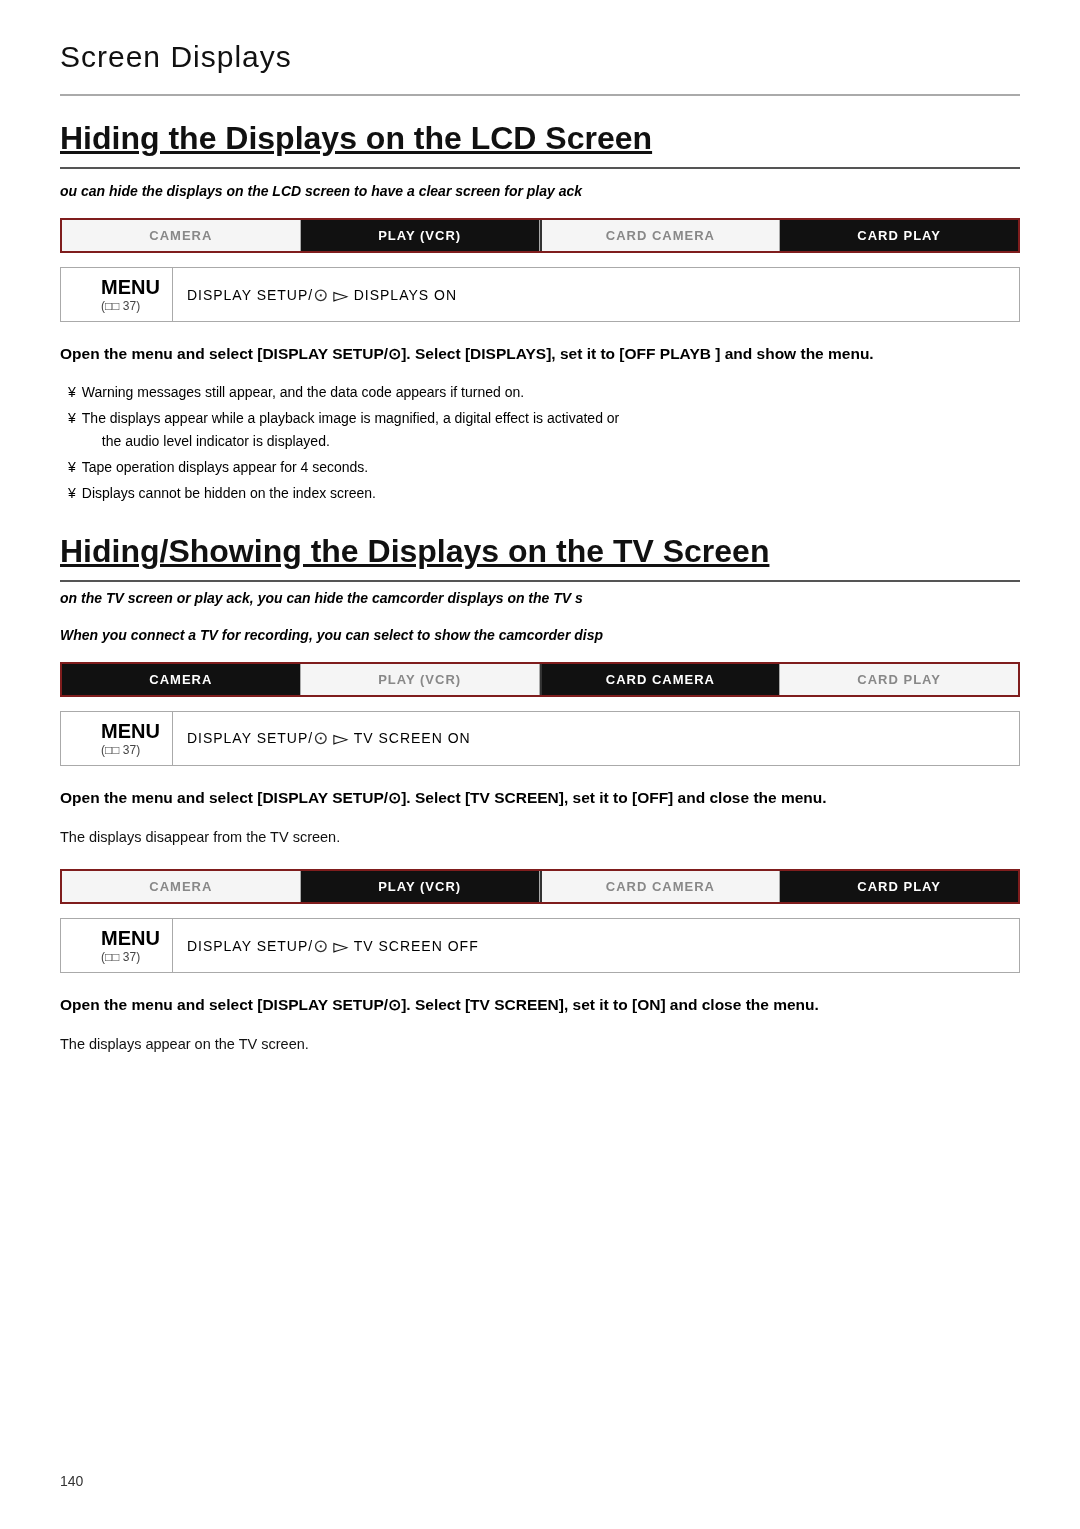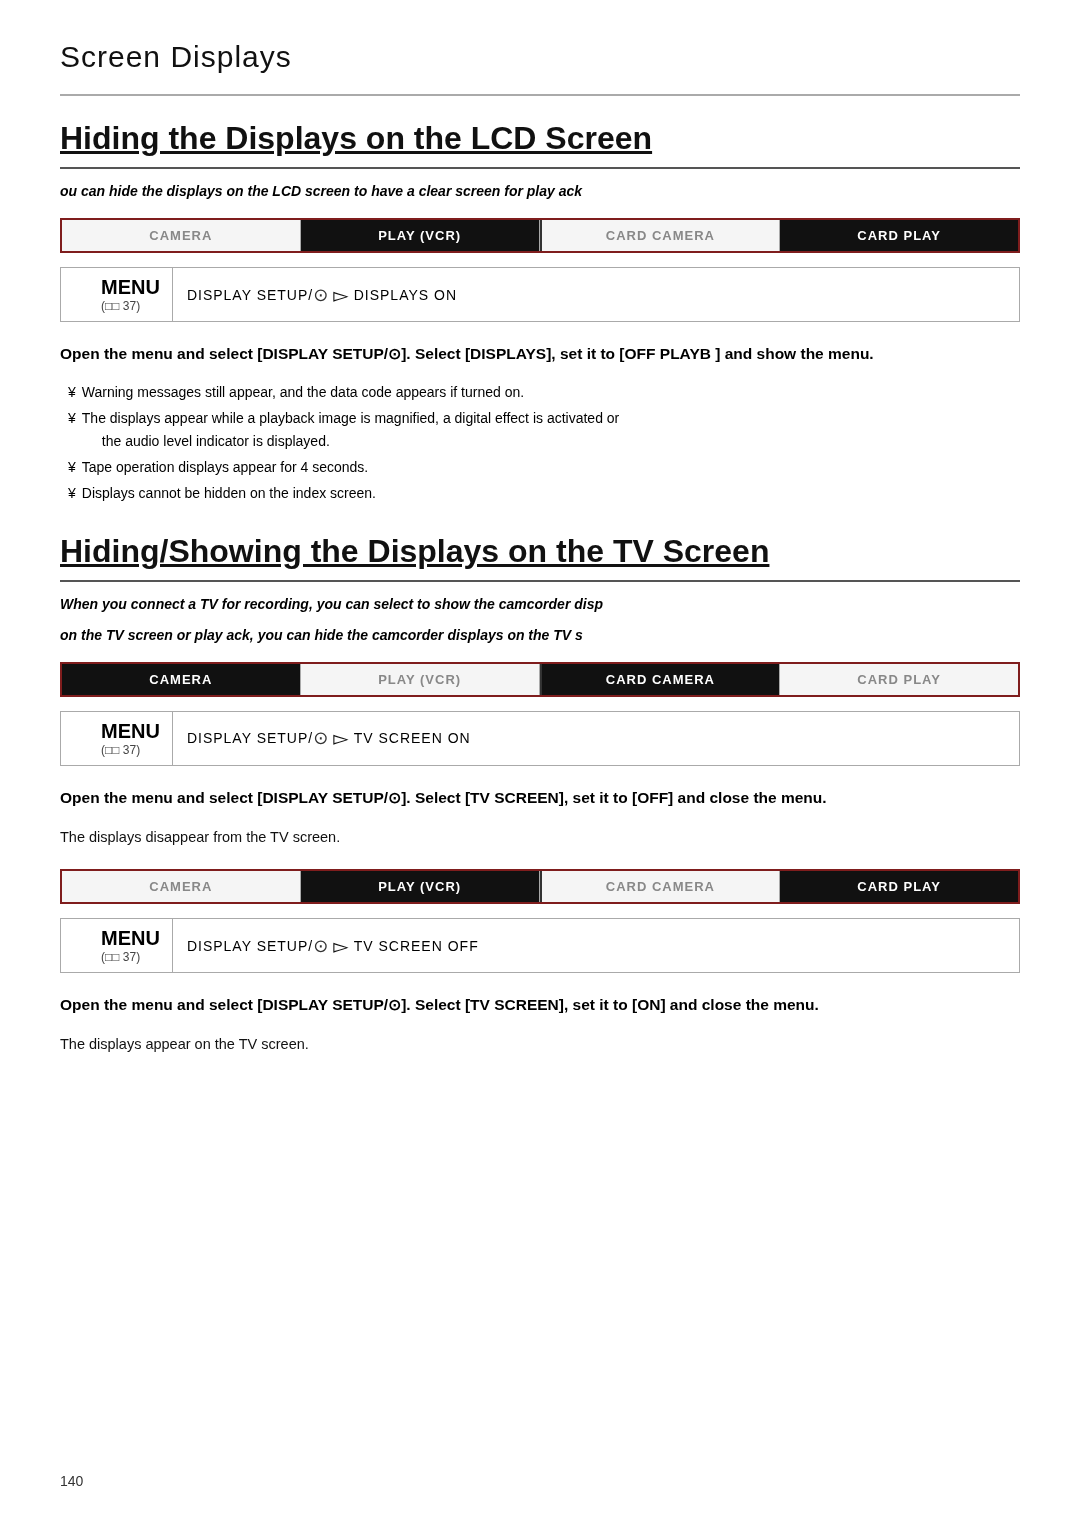--- a/index.html
+++ b/index.html
@@ -224,22 +224,22 @@
     <div class="bullet-item">
       <span class="bullet-yen">¥</span>
       <span>Displays cannot be hidden on the index screen.</span>
     </div>
   </div>
 </div>
 
 <div class="section-gap">
   <h2 class="section-title">Hiding/Showing the Displays on the TV Screen</h2>
   <hr class="section-rule">
+  <p class="subtitle-italic" style="margin-top:-6px;">on the TV screen  or play  ack, you can hide the camcorder displays on the TV s</p>
   <p class="subtitle-italic">When you connect a TV for recording, you can select to show the camcorder disp</p>
-  <p class="subtitle-italic" style="margin-top:-6px;">on the TV screen  or play  ack, you can hide the camcorder displays on the TV s</p>
 
   <div style="margin-top:12px;">
 
     <div class="mode-bar">
       <div class="mode-tab active">CAMERA</div>
       <div class="mode-tab">PLAY (VCR)</div>
       <div class="mode-tab divider-left active">CARD CAMERA</div>
       <div class="mode-tab">CARD PLAY</div>
     </div>
 

